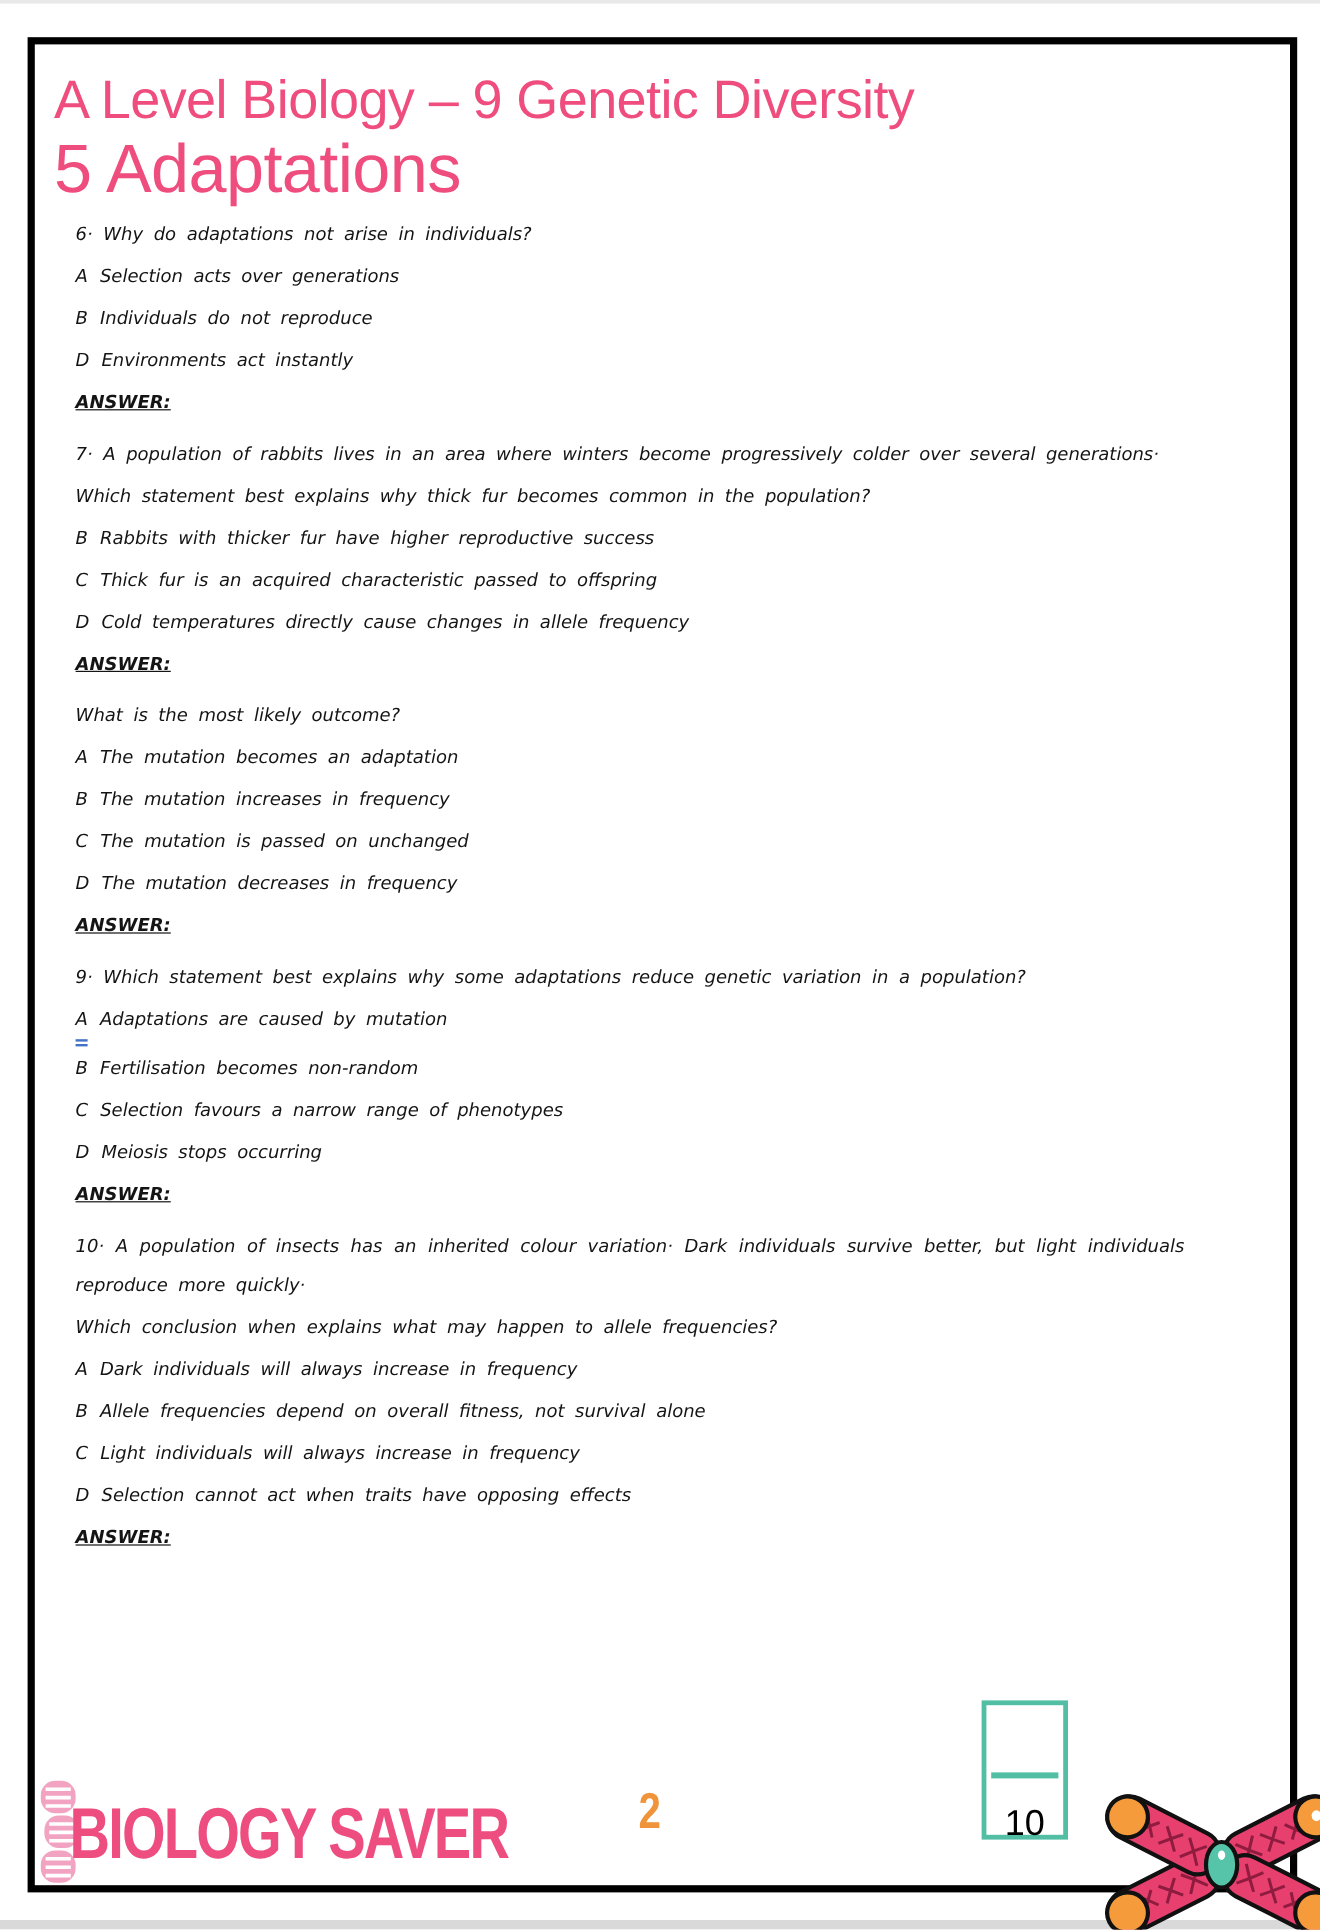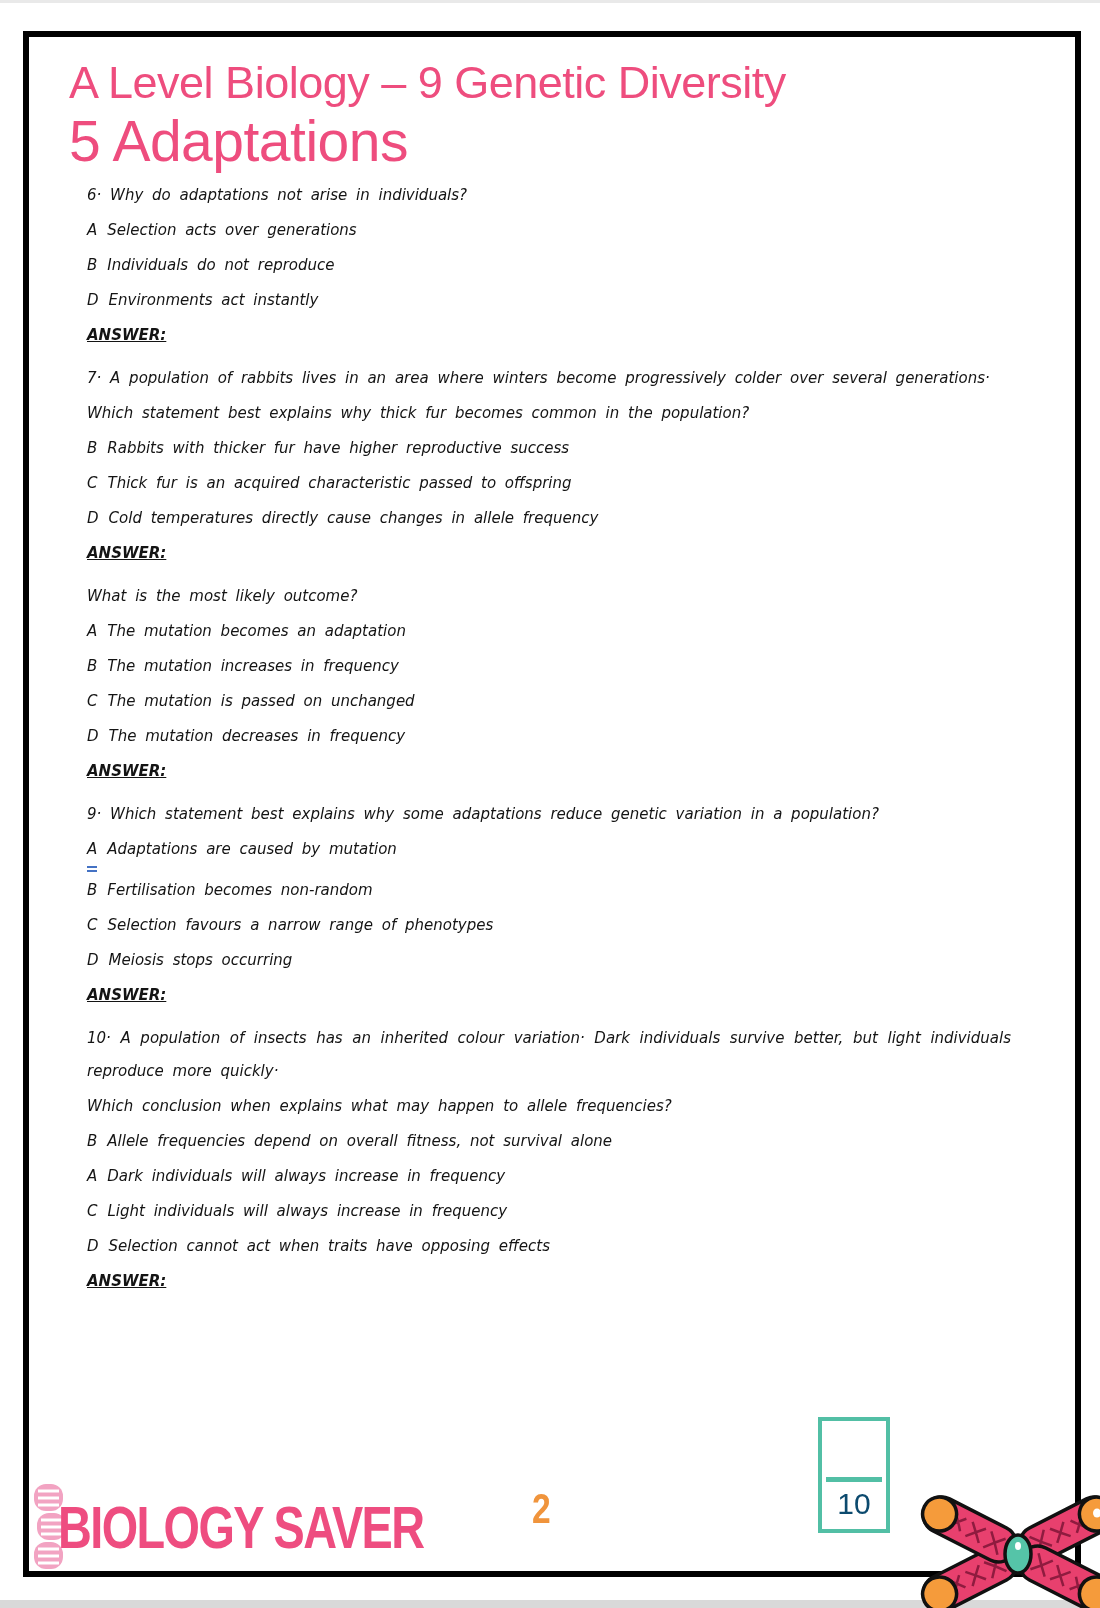--- a/index.html
+++ b/index.html
@@ -20,21 +20,21 @@
     background:#ffffff;
     font-family:"Liberation Sans",sans-serif;
   }
   .edge-strip-top{position:absolute;left:0;top:0;width:1100px;height:3px;background:#e9e9e9;}
   .edge-strip-bottom{position:absolute;left:0;top:1600px;width:1100px;height:8px;background:#d9d9d9;}
 
   .page-border{
     position:absolute;left:23px;top:31px;width:1046px;height:1534px;
     border:6px solid #000;background:#fff;
   }
-  .content{padding:0 30px 0 40px;}
+  .content{padding:0 30px 0 16px;}
 
   h1.title{
     margin:20px 0 0 0;
     font-family:"Liberation Sans",sans-serif;
     font-weight:500;font-size:45px;line-height:52px;
     color:var(--title-pink);letter-spacing:-0.5px;
   }
   h2.subtitle{
     margin:8px 0 0 0;
     font-family:"Liberation Sans",sans-serif;
@@ -55,22 +55,22 @@
   .option .letter{display:inline-block;margin-right:10px;}
   .option .letter.marked{border-bottom:6px double var(--mark-blue);padding-bottom:0px;}
   .answer{font-weight:bold;text-decoration:underline;}
 
   .score-box{
     position:absolute;left:818px;top:1417px;width:64px;height:108px;
     border:4px solid var(--score-teal);background:#fff;z-index:4;
   }
   .score-line{position:absolute;left:4px;right:4px;top:56px;height:5px;background:var(--score-teal);}
   .score-total{
-    position:absolute;left:0;right:0;top:66px;text-align:center;
-    font-family:"Liberation Sans",sans-serif;font-size:30px;color:#0c4a6e;
+    position:absolute;left:0;right:0;top:82px;text-align:center;
+    font-family:"Liberation Sans",sans-serif;font-size:30px;color:#000000;
   }
 
   .brand{
     position:absolute;left:28px;top:1482px;height:90px;z-index:3;
     display:flex;align-items:center;
   }
   .brand .helix{margin-right:-12px;}
   .brand .brand-text{
     font-family:"Liberation Sans",sans-serif;font-weight:bold;
     font-size:60px;letter-spacing:-2px;color:var(--brand-pink);
@@ -123,22 +123,22 @@
           <p class="stem">9· Which statement best explains why some adaptations reduce genetic variation in a population?</p>
           <p class="option"><span class="letter marked">A</span><span class="opt-text">Adaptations are caused by mutation</span></p>
           <p class="option"><span class="letter">B</span><span class="opt-text">Fertilisation becomes non-random</span></p>
           <p class="option"><span class="letter">C</span><span class="opt-text">Selection favours a narrow range of phenotypes</span></p>
           <p class="option"><span class="letter">D</span><span class="opt-text">Meiosis stops occurring</span></p>
           <p class="answer">ANSWER:</p>
         </div>
         <div class="question">
           <p class="stem">10· A population of insects has an inherited colour variation· Dark individuals survive better, but light individuals reproduce more quickly·</p>
           <p class="prompt">Which conclusion when explains what may happen to allele frequencies?</p>
+          <p class="option"><span class="letter">A</span><span class="opt-text">Dark individuals will always increase in frequency</span></p>
           <p class="option"><span class="letter">B</span><span class="opt-text">Allele frequencies depend on overall fitness, not survival alone</span></p>
-          <p class="option"><span class="letter">A</span><span class="opt-text">Dark individuals will always increase in frequency</span></p>
           <p class="option"><span class="letter">C</span><span class="opt-text">Light individuals will always increase in frequency</span></p>
           <p class="option"><span class="letter">D</span><span class="opt-text">Selection cannot act when traits have opposing effects</span></p>
           <p class="answer">ANSWER:</p>
         </div>
       </div>
   </div>
 </div>
 
 <div class="score-box">
   <div class="score-line"></div>

